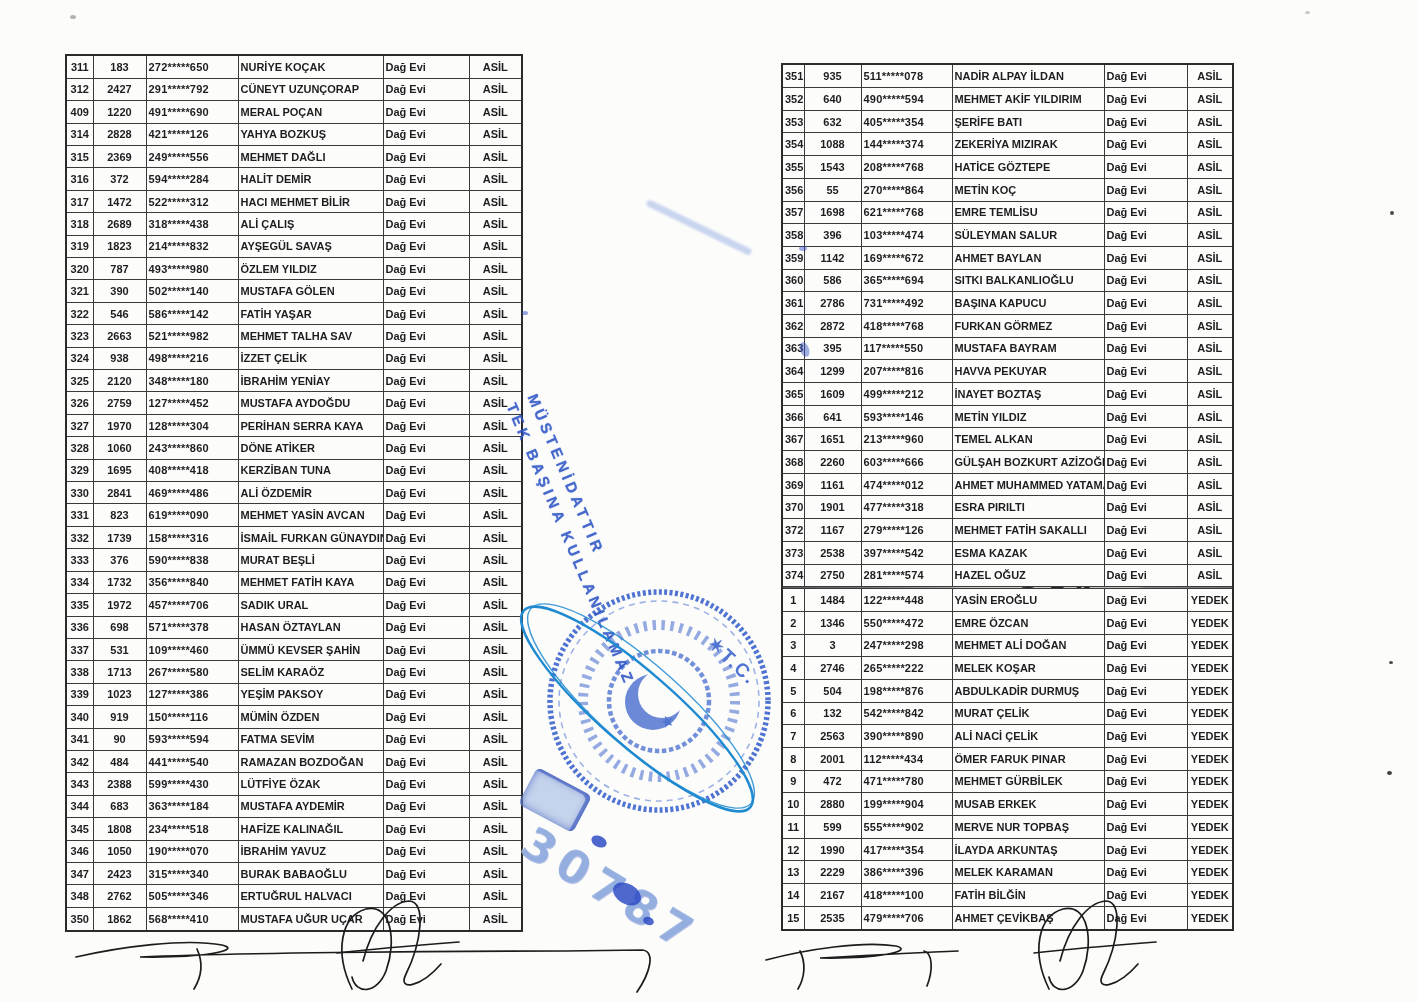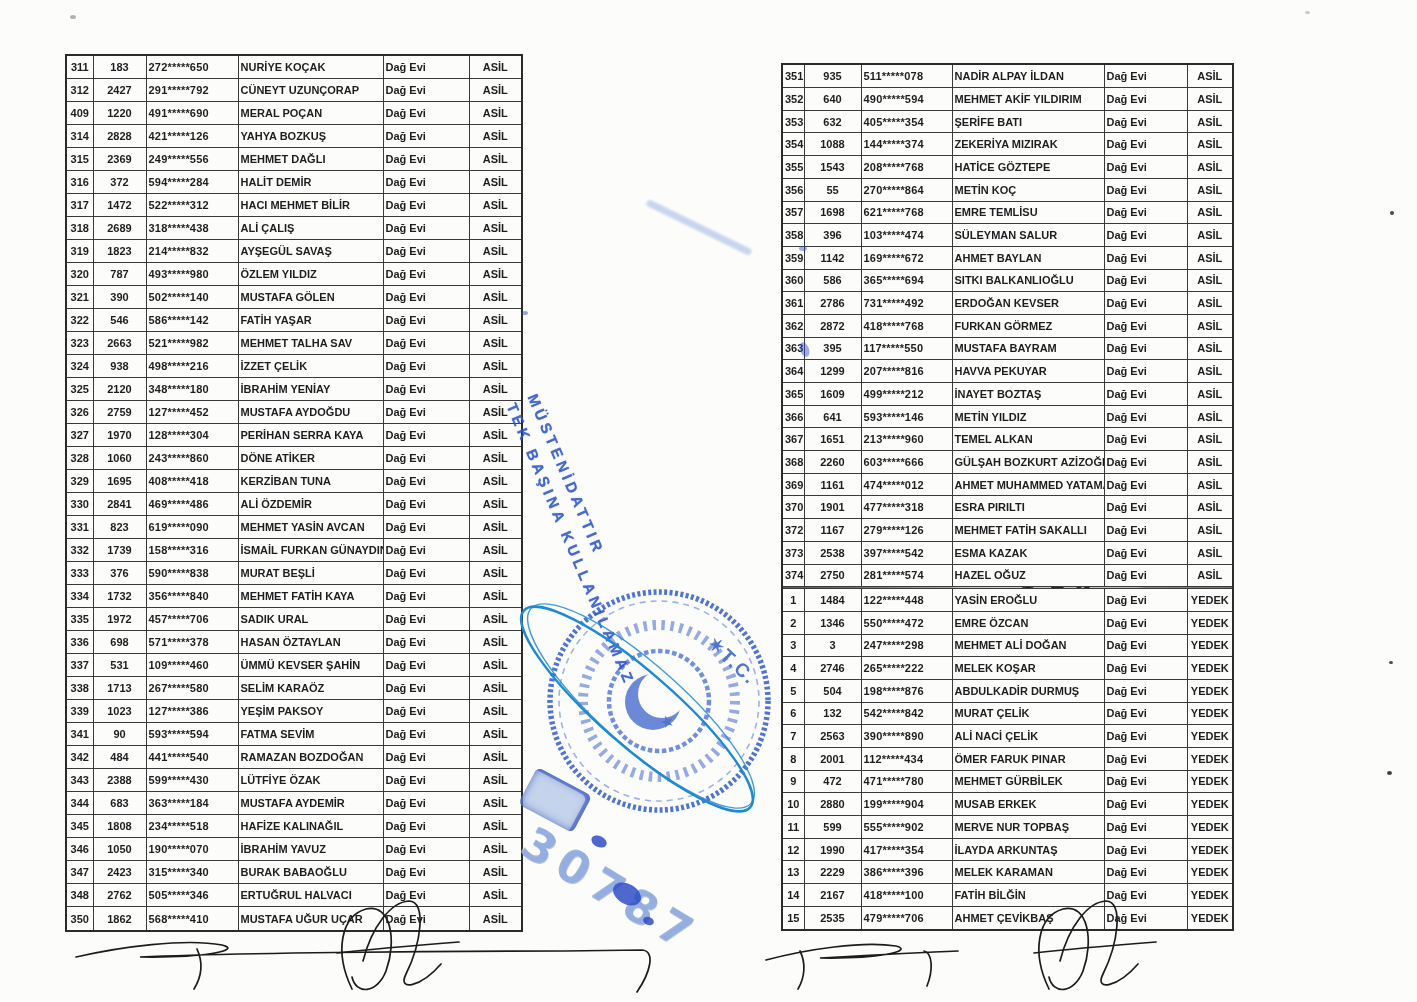--- a/index.html
+++ b/index.html
@@ -312,20 +312,28 @@
       </tr>
       <tr>
         <td class="ca">339</td>
         <td class="ca">1023</td>
         <td class="cid">127*****386</td>
         <td class="cname">YEŞİM PAKSOY</td>
         <td class="cplace">Dağ Evi</td>
         <td class="cstatus">ASİL</td>
       </tr>
       <tr>
+        <td class="ca">340</td>
+        <td class="ca">919</td>
+        <td class="cid">150*****116</td>
+        <td class="cname">MÜMİN ÖZDEN</td>
+        <td class="cplace">Dağ Evi</td>
+        <td class="cstatus">ASİL</td>
+      </tr>
+      <tr>
         <td class="ca">341</td>
         <td class="ca">90</td>
         <td class="cid">593*****594</td>
         <td class="cname">FATMA SEVİM</td>
         <td class="cplace">Dağ Evi</td>
         <td class="cstatus">ASİL</td>
       </tr>
       <tr>
         <td class="ca">342</td>
         <td class="ca">484</td>
@@ -480,21 +488,21 @@
         <td class="ca">586</td>
         <td class="cid">365*****694</td>
         <td class="cname">SITKI BALKANLIOĞLU</td>
         <td class="cplace">Dağ Evi</td>
         <td class="cstatus">ASİL</td>
       </tr>
       <tr>
         <td class="ca">361</td>
         <td class="ca">2786</td>
         <td class="cid">731*****492</td>
-        <td class="cname">ERDOĞAN KEVSER</td>
+        <td class="cname">BAŞINA KAPUCU</td>
         <td class="cplace">Dağ Evi</td>
         <td class="cstatus">ASİL</td>
       </tr>
       <tr>
         <td class="ca">362</td>
         <td class="ca">2872</td>
         <td class="cid">418*****768</td>
         <td class="cname">FURKAN GÖRMEZ</td>
         <td class="cplace">Dağ Evi</td>
         <td class="cstatus">ASİL</td>

